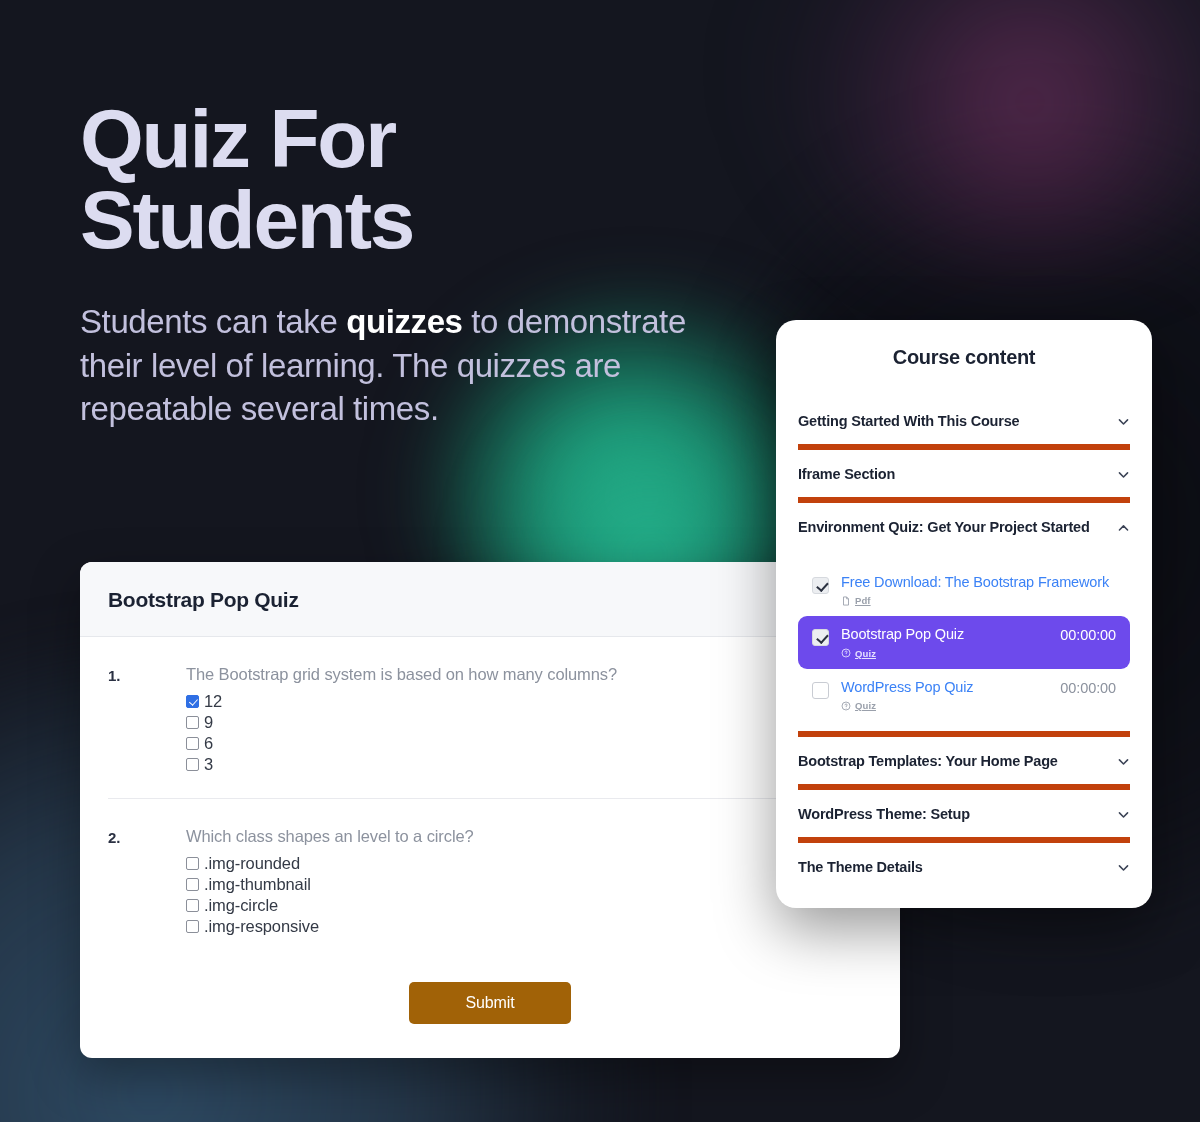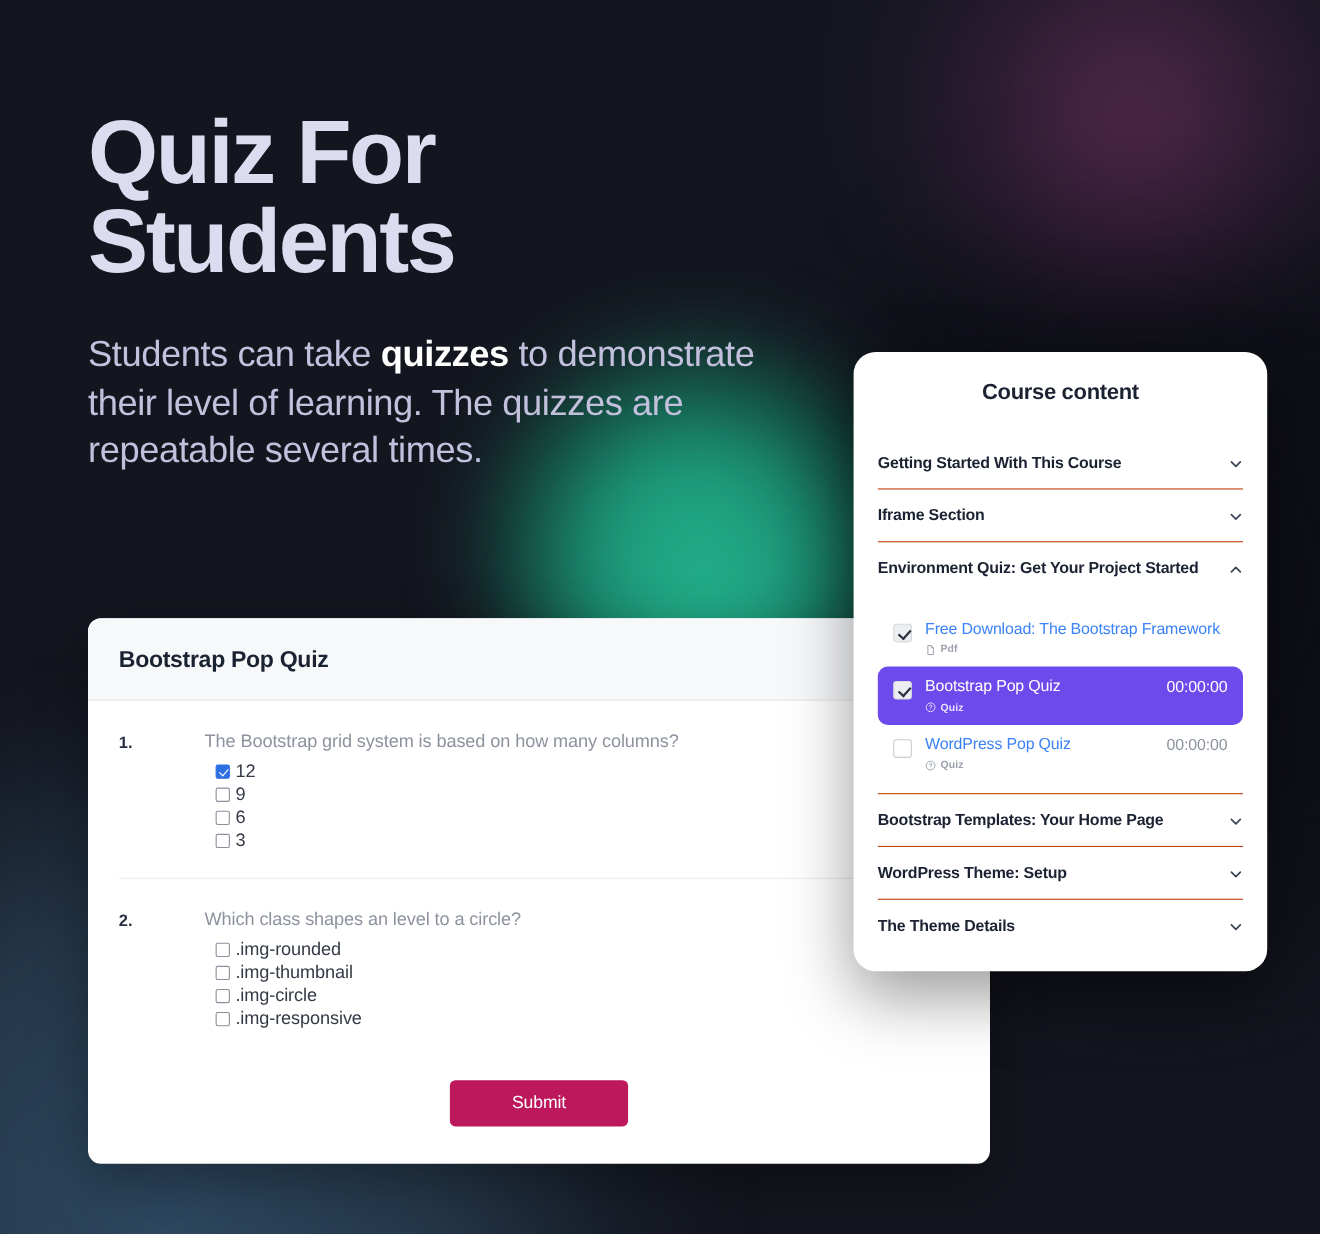--- a/index.html
+++ b/index.html
@@ -145,21 +145,21 @@
   .q-text {
     font-size: 16.5px;
     color: #8c929e;
     margin-bottom: 8px;
     letter-spacing: -0.1px;
   }
   .opt-row {
     display: flex;
     align-items: center;
     gap: 5px;
-    margin: 2px 10px;
+    margin: 2px 0;
     font-size: 16.5px;
     color: #343a46;
     letter-spacing: -0.1px;
   }
   .cb {
     -webkit-appearance: none;
     appearance: none;
     width: 13px;
     height: 13px;
     border: 1px solid #8b8f99;
@@ -183,21 +183,21 @@
     border: solid #fff;
     border-width: 0 1.8px 1.8px 0;
     transform: rotate(42deg);
   }
   .quiz-footer {
     padding: 22px 0 34px 0;
     display: flex;
     justify-content: center;
   }
   .submit-btn {
-    background: #be185d;
+    background: #a16207;
     color: #fff;
     border: none;
     border-radius: 5px;
     font-family: inherit;
     font-size: 16px;
     padding: 12px 56px;
     cursor: pointer;
     letter-spacing: -0.1px;
   }
 
@@ -219,21 +219,21 @@
     font-weight: 700;
     color: #1b2232;
     letter-spacing: -0.3px;
     margin-bottom: 28px;
   }
   .section-row {
     display: flex;
     align-items: center;
     justify-content: space-between;
     padding: 16px 0 15px 0;
-    border-top: 1px solid #c2410c;
+    border-top: 6px solid #c2410c;
     cursor: pointer;
   }
   .section-row.first { border-top: none; }
   .section-label {
     font-size: 14.5px;
     font-weight: 700;
     color: #1b2232;
     letter-spacing: -0.2px;
   }
   .chev {
@@ -296,20 +296,21 @@
   .lesson-row.active .lesson-name { color: #ffffff; }
   .lesson-meta {
     display: flex;
     align-items: center;
     gap: 4px;
     margin-top: 4px;
     font-size: 9.5px;
     font-weight: 700;
     color: #9aa0ab;
     letter-spacing: 0.1px;
+    text-decoration: underline;
   }
   .lesson-row.active .lesson-meta { color: #e6e0ff; }
   .meta-ico {
     width: 10px;
     height: 10px;
     flex: none;
   }
   .meta-ico svg { display: block; width: 100%; height: 100%; }
   .lesson-time {
     font-size: 14.5px;

